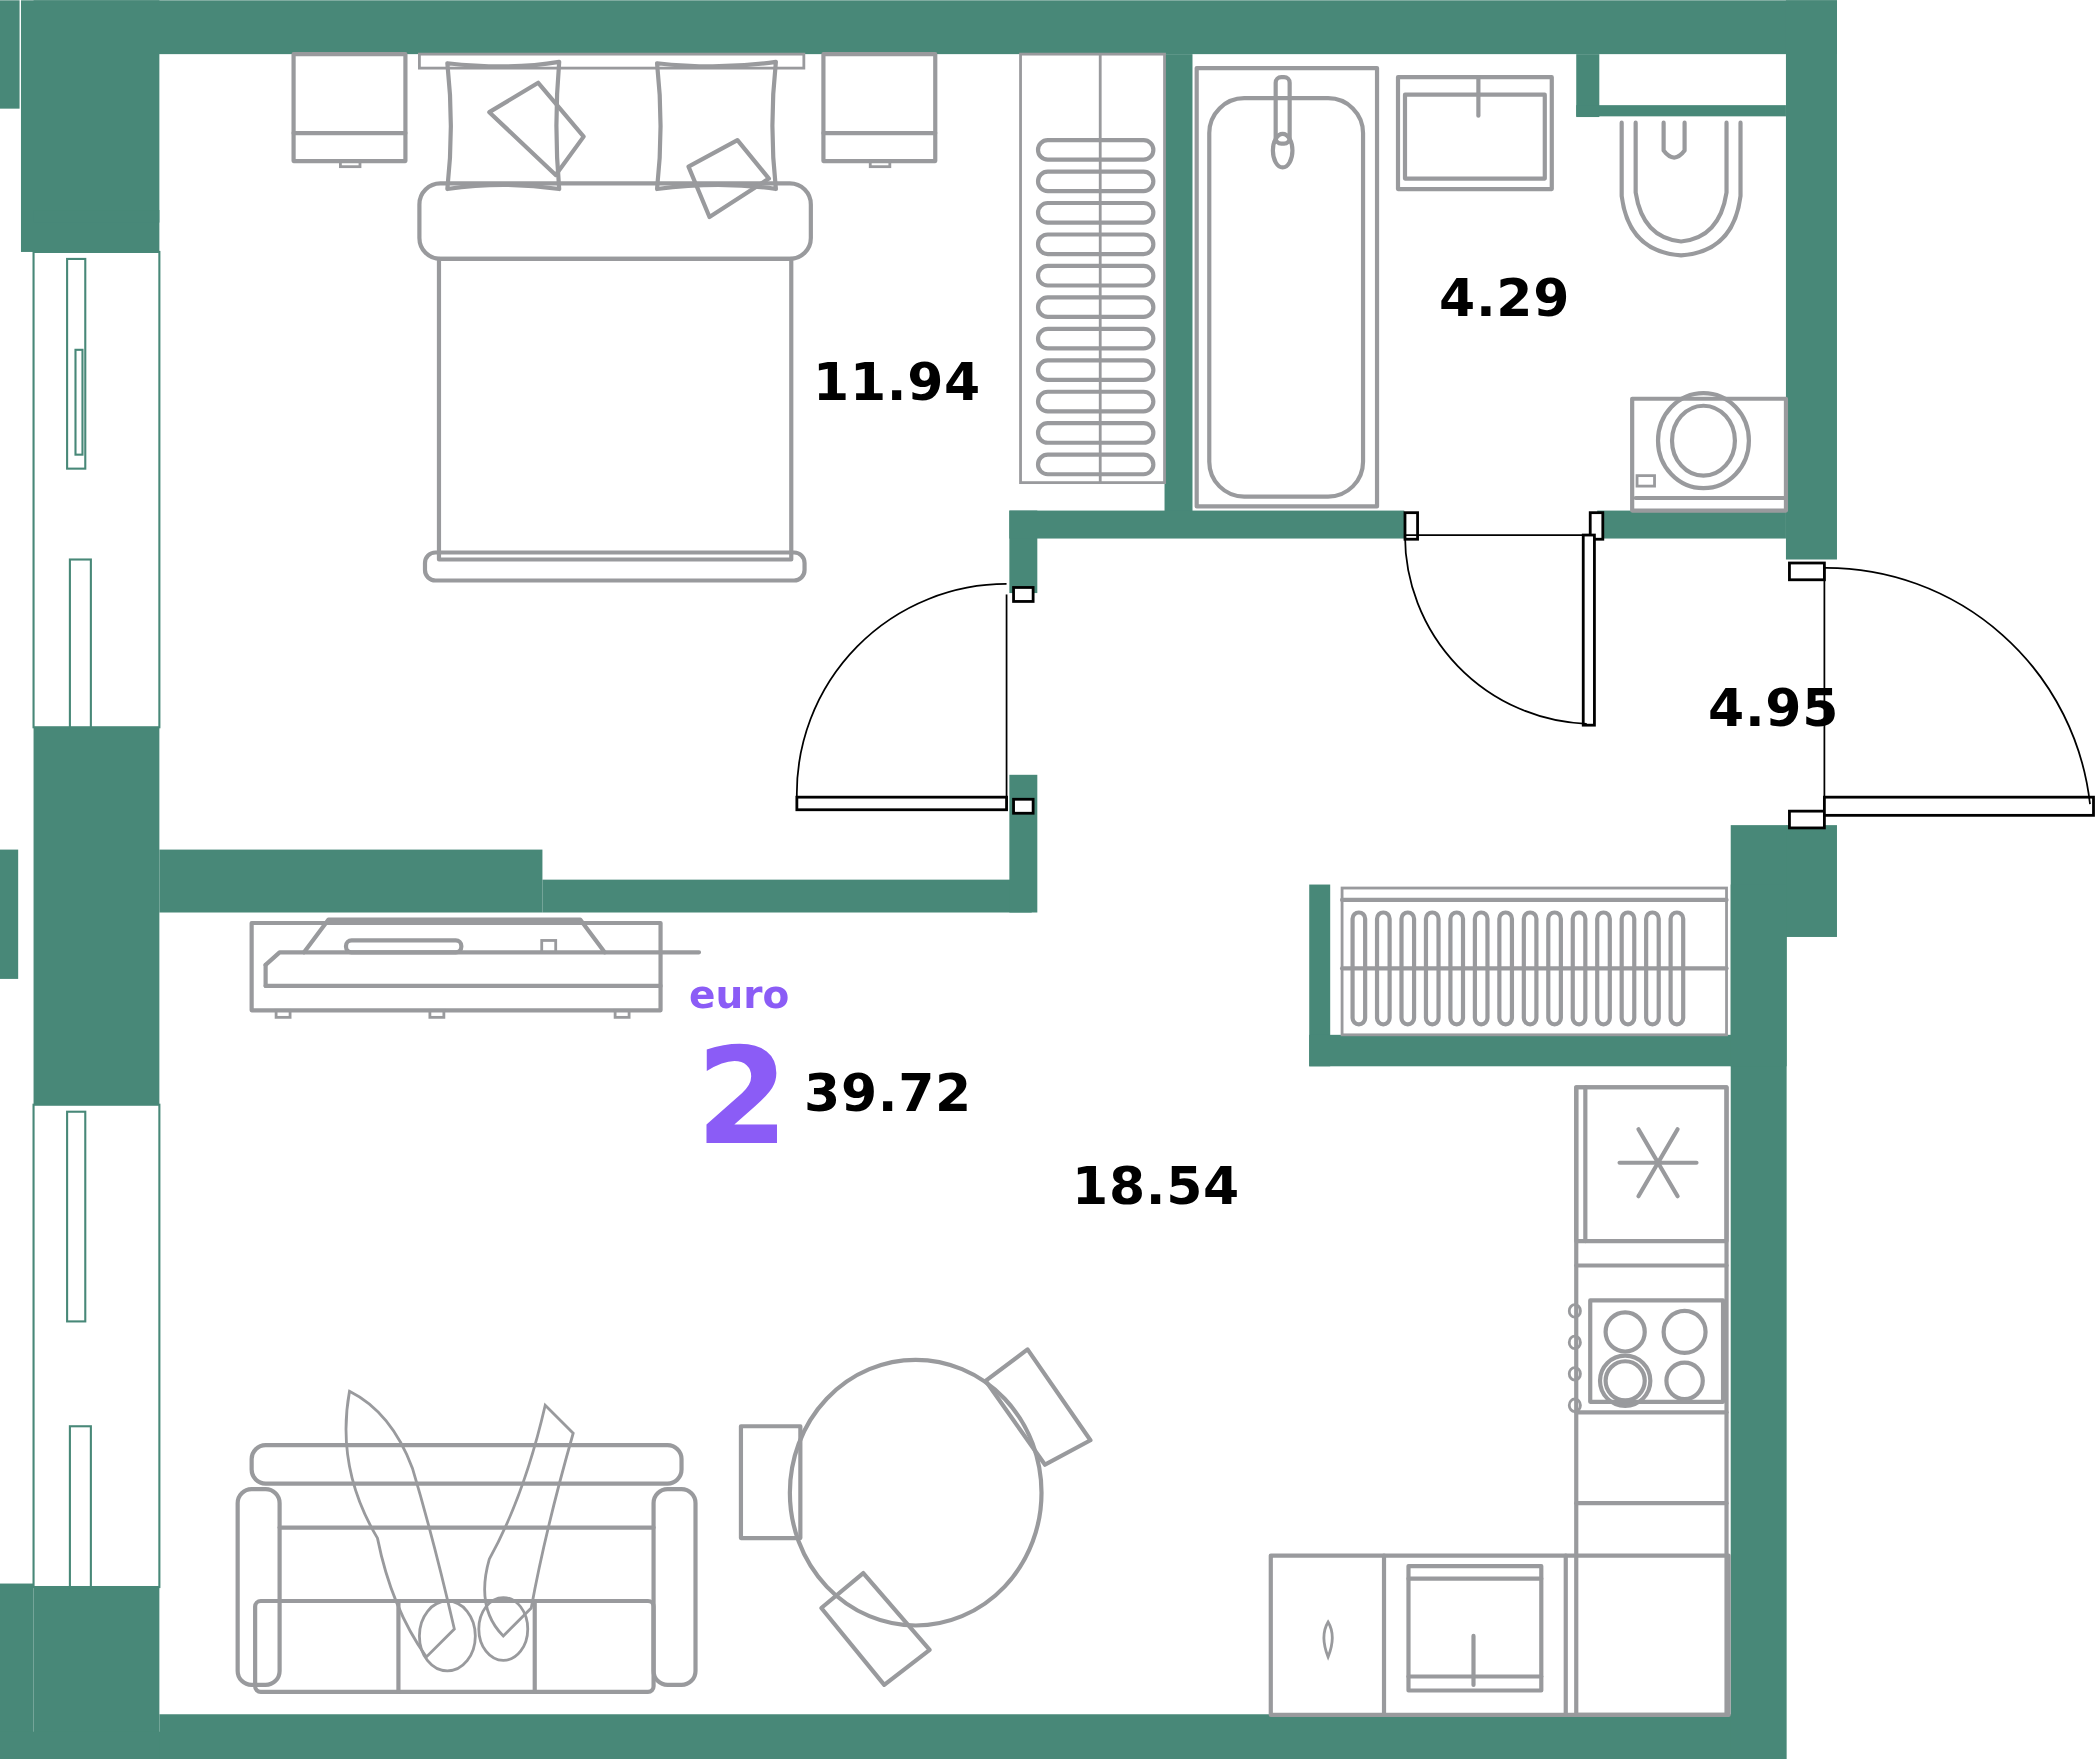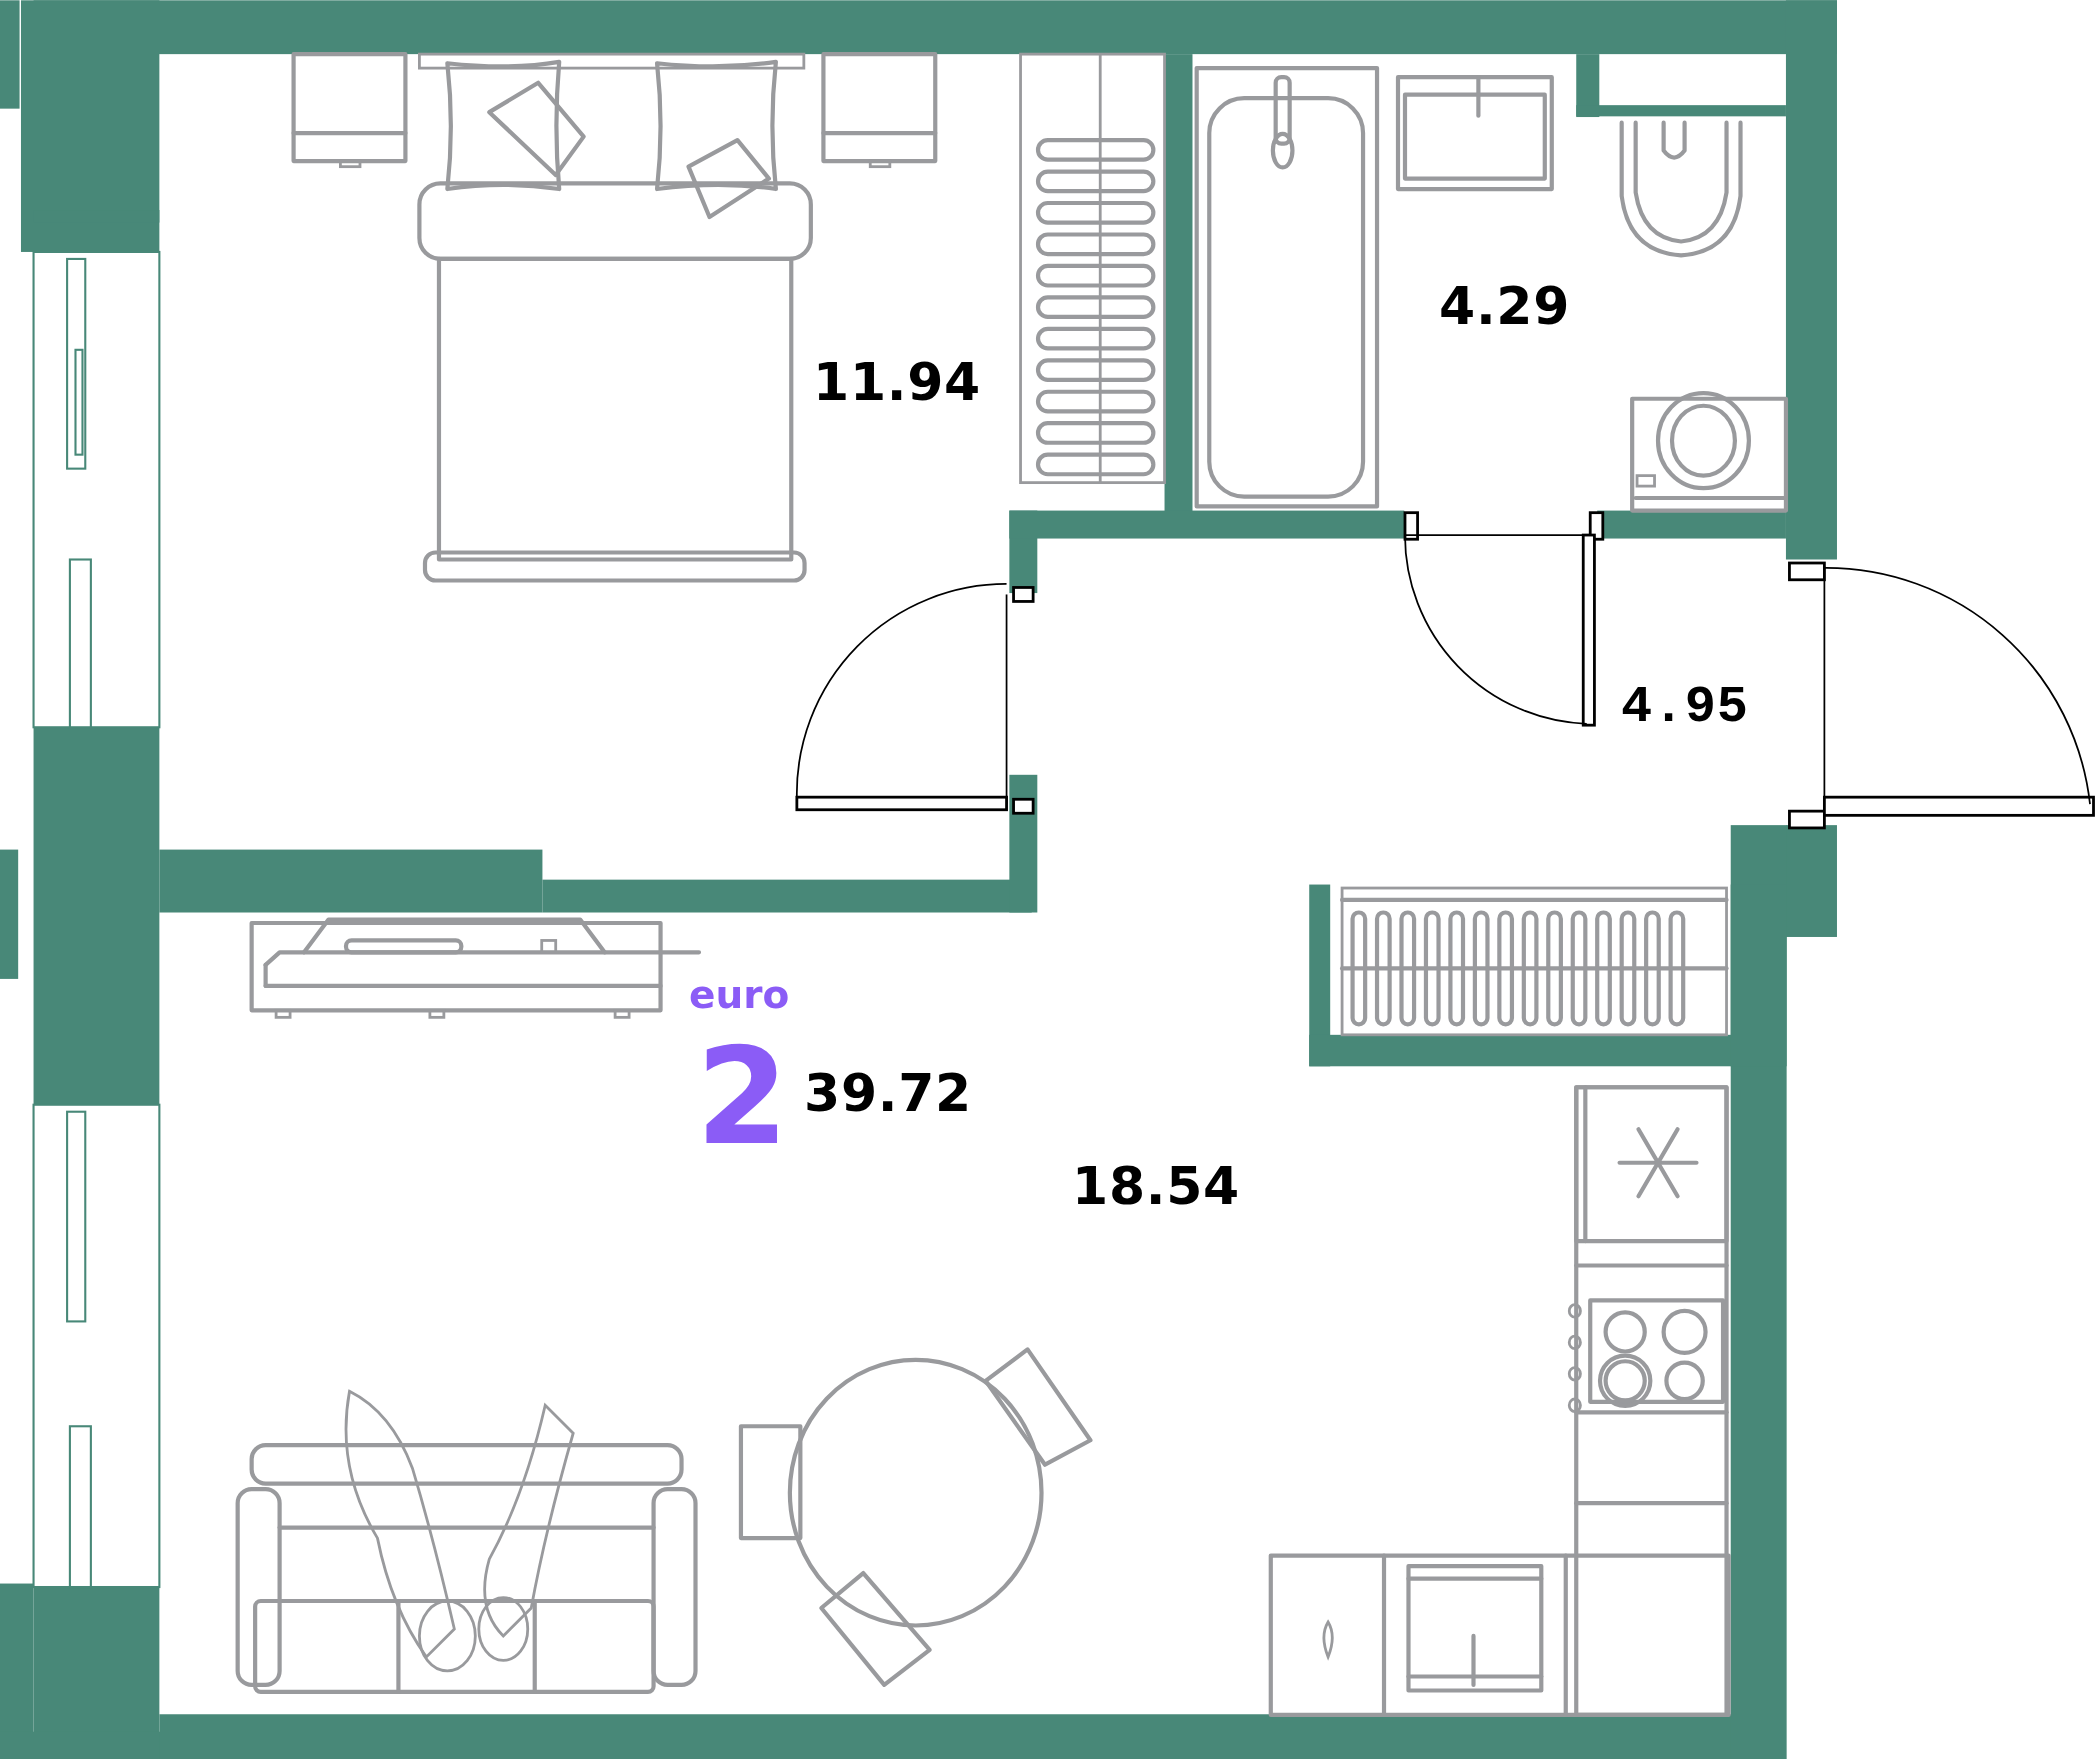--- a/index.html
+++ b/index.html
@@ -259,20 +259,20 @@
     <line class="furn" x1="2015" y1="2258" x2="2205" y2="2258"></line>
     <line class="furn" x1="2015" y1="2398" x2="2205" y2="2398"></line>
     <line class="furn" x1="2108" y1="2340" x2="2108" y2="2410"></line>
   </g>
   <g>
     <path class="furn-thin" d="M1900 2370 Q1888 2340 1900 2320 Q1912 2340 1900 2370 Z"></path>
   </g>
 </svg>
 
 <div class="label area" style="left:813px; top:352px;">11.94</div>
-<div class="label area" style="left:1439px; top:276px;">4.29</div>
-<div class="label area" style="left:1621px; top:678px;font-family:Liberation Mono, monospace;">4.95</div>
+<div class="label area" style="left:1439px; top:268px;">4.29</div>
+<div class="label area" style="left:1708px; top:678px;">4.95</div>
 <div class="label area" style="left:1072px; top:1112px;margin-top:44px;">18.54</div>
 
 <div class="brand brand-euro" style="left:689px; top:972px;">euro</div>
 <div class="brand brand-rooms" style="left:696px; top:1031px;">2</div>
 <div class="label total" style="left:804px; top:1063px;">39.72</div>
 
 
 </body></html>

